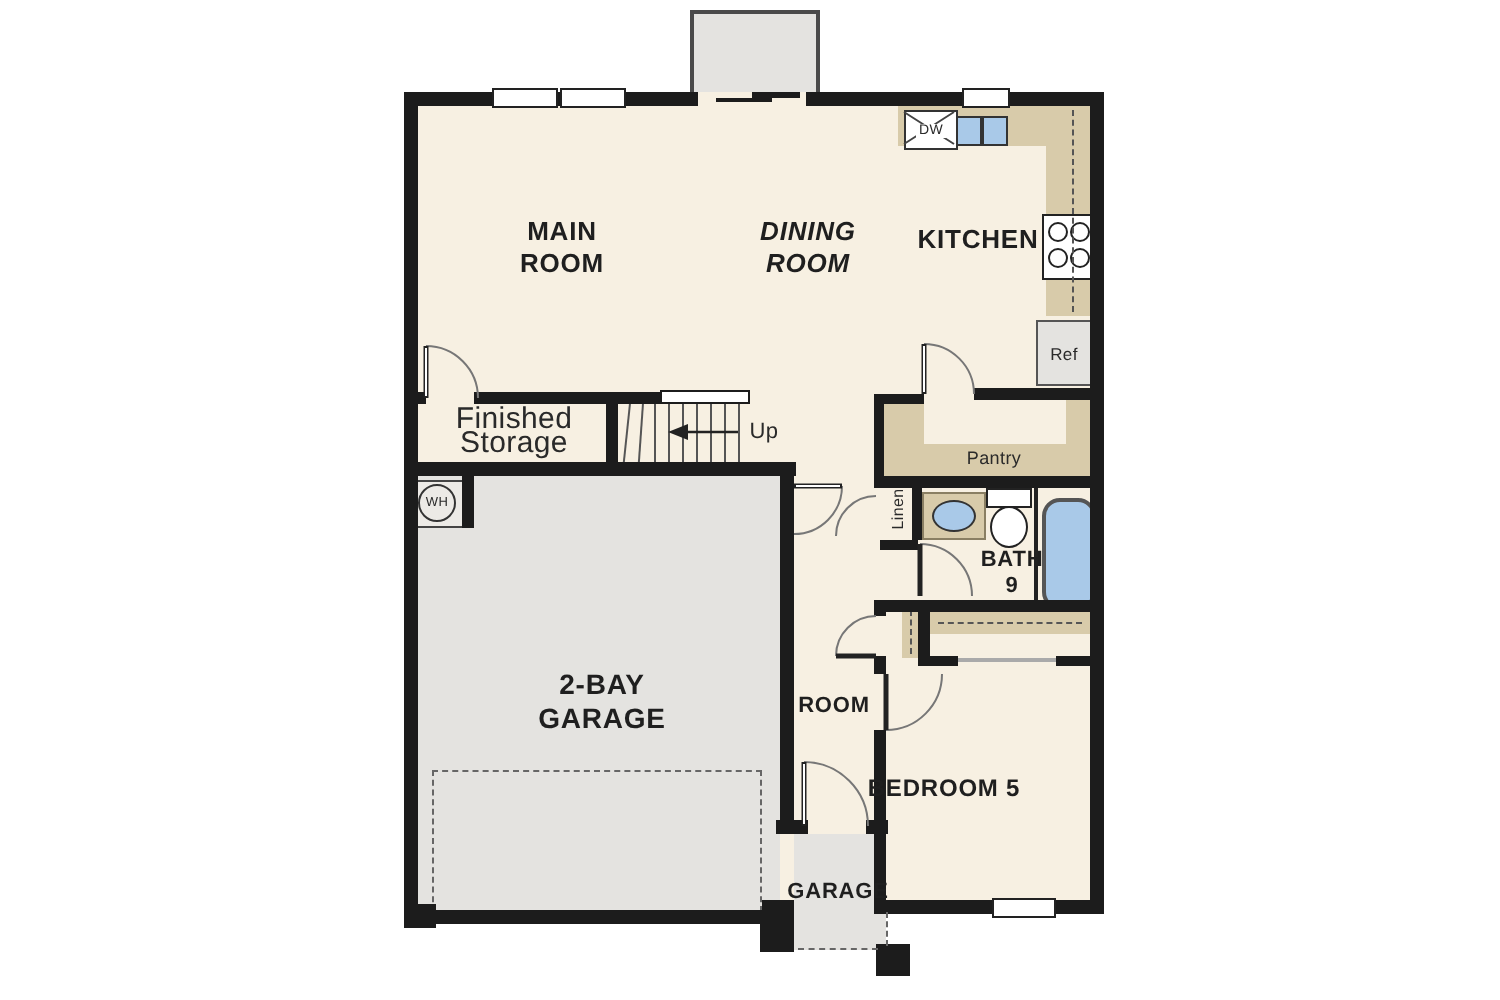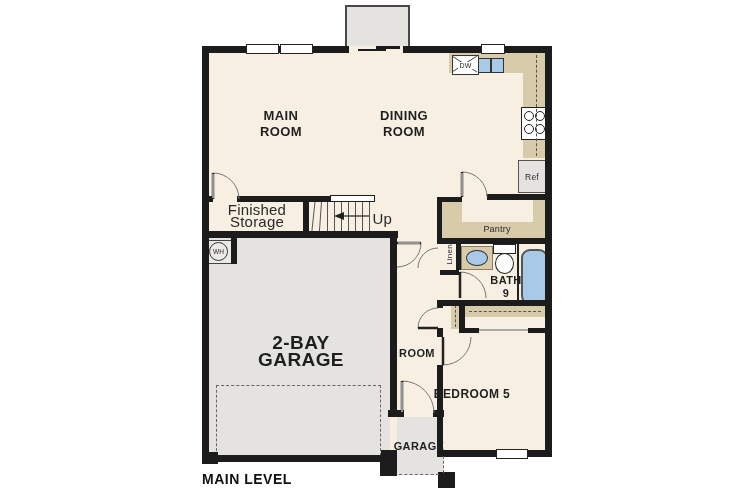--- a/index.html
+++ b/index.html
@@ -150,29 +150,29 @@
     </g>
     <g>
       <line x1="341" y1="216" x2="369" y2="216" stroke="#222" stroke-width="1.2"></line>
       <polygon points="344,212 344,220 334,216" fill="#222"></polygon>
     </g>
     <path d="M452,56 L477,72 M477,56 L452,72" stroke="#444" stroke-width="1" fill="none"></path>
   </svg>
 
   <div class="lbl" style="left:221px;top:108px;width:120px;font-size:13px;line-height:16px;">MAIN
 ROOM</div>
-  <div class="lbl" style="left:344px;top:108px;width:120px;font-size:13px;line-height:16px;">DINING
+  <div class="lbl" style="left:344px;top:108px;width:120px;font-size:13px;line-height:16px;font-style:italic;">DINING
 ROOM</div>
+  <div class="lbl" style="left:429px;top:112px;width:120px;font-size:13px;">KITCHEN</div>
   <div class="lbl small" style="left:212px;top:204px;width:90px;font-size:15px;line-height:11.5px;">Finished
 Storage</div>
   <div class="lbl small" style="left:452px;top:224px;width:90px;font-size:9px;">Pantry</div>
   <div class="lbl small" style="left:434px;top:250px;width:30px;font-size:8px;transform:rotate(-90deg);">Linen</div>
-  <div class="lbl small" style="left:372px;top:210px;width:20px;font-size:15px;text-align:right;">Up</div>
+  <div class="lbl small" style="left:372px;top:210px;width:20px;font-size:11px;text-align:center;">Up</div>
   <div class="lbl" style="left:476px;top:274px;width:60px;font-size:11px;line-height:13px;">BATH
 9</div>
   <div class="lbl" style="left:412px;top:387px;width:120px;font-size:12px;">BEDROOM 5</div>
   <div class="lbl" style="left:387px;top:347px;width:60px;font-size:11px;">ROOM</div>
-  <div class="lbl" style="left:241px;top:334px;width:120px;font-size:19px;line-height:17px;">2-BAY
+  <div class="lbl" style="left:241px;top:334px;width:120px;font-size:14px;line-height:17px;">2-BAY
 GARAGE</div>
   <div class="lbl" style="left:389px;top:440px;width:60px;font-size:11px;">GARAGE</div>
-  <div class="lbl" style="left:202px;top:471px;width:150px;font-size:14px;text-align:left;letter-spacing:0.5px;color:#111;">MAIN LEVEL</div>
 
 </div>
 
 </body></html>

